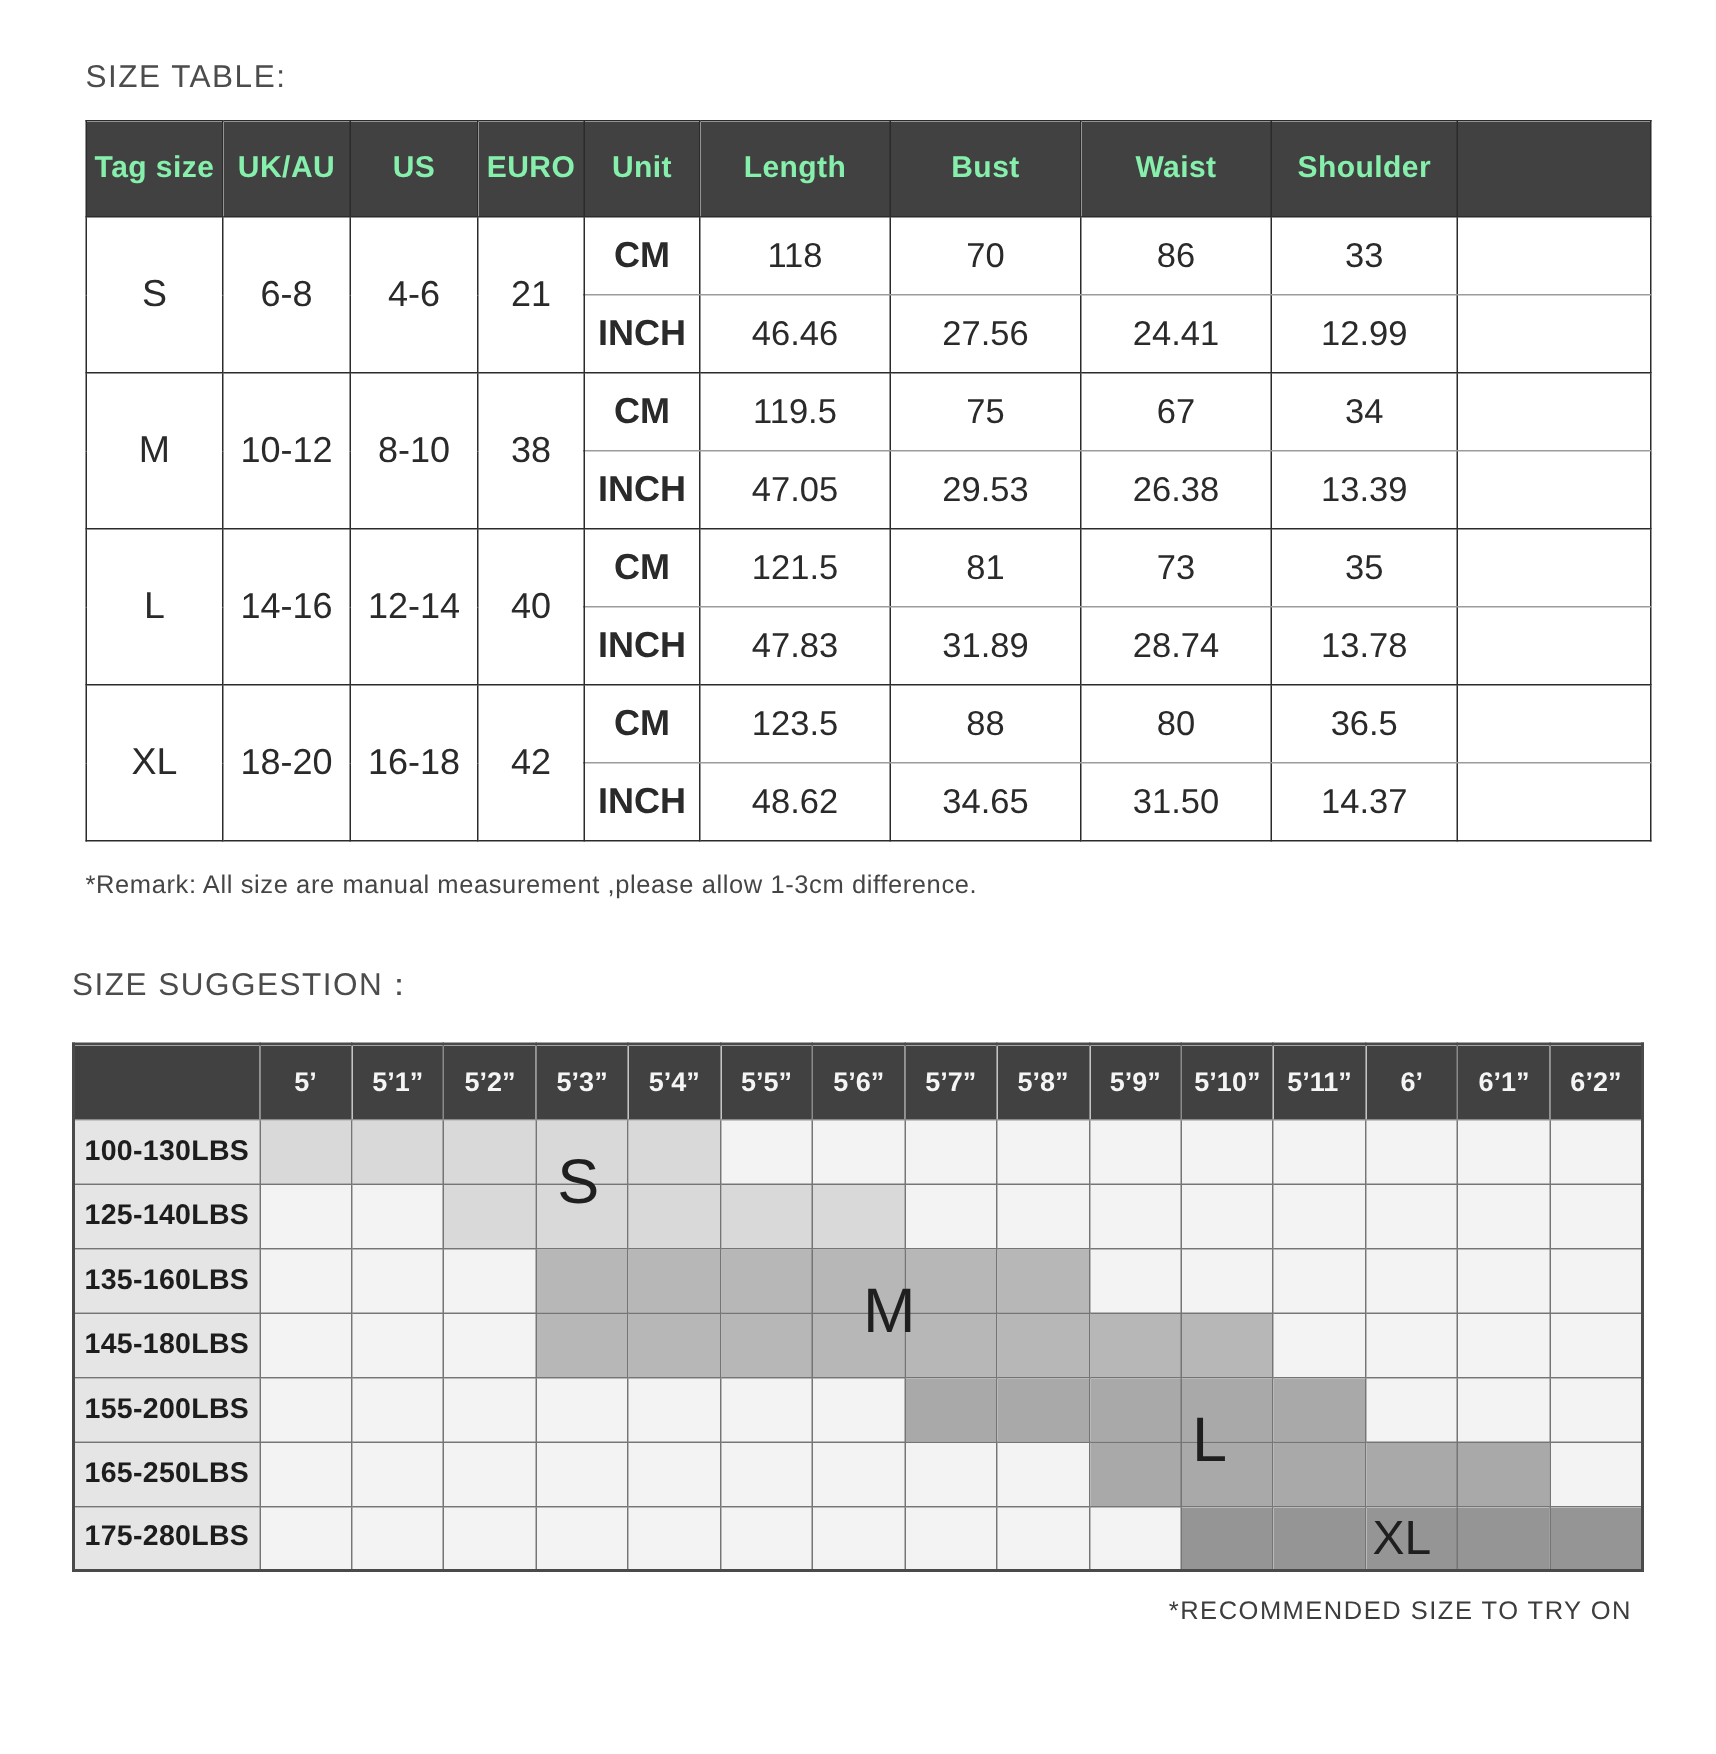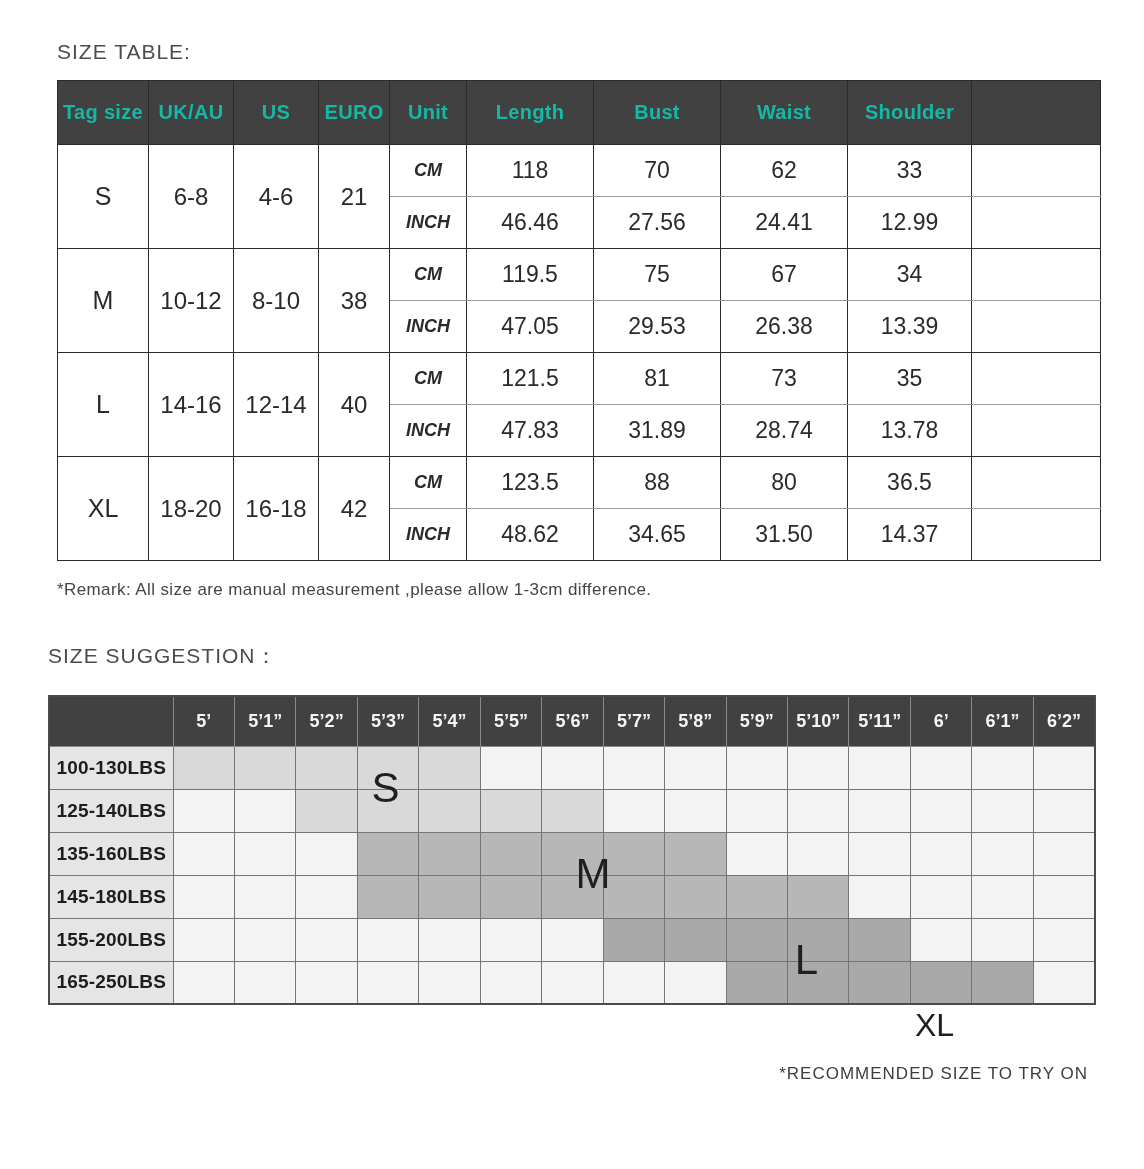--- a/index.html
+++ b/index.html
@@ -18,27 +18,27 @@
   
   #size-table {
     position:absolute; left:57px; top:80px; width:1043px;
     border-collapse:collapse; table-layout:fixed;
   }
   #size-table th, #size-table td {
     border:1px solid #2b2b2b; text-align:center; vertical-align:middle;
     overflow:hidden; white-space:nowrap;
   }
   #size-table thead th {
-    background:#414141; color:#14b8a6; font-size:20px; font-weight:600;
+    background:#414141; color:#86efac; font-size:20px; font-weight:600;
     height:64px; letter-spacing:0.3px;
   }
   #size-table tbody td { height:52px; font-size:23px; color:#2a2a2a; }
   #size-table td.tag   { font-size:25px; }
   #size-table td.sizes { font-size:24px; }
-  #size-table td.unit  { font-size:18px; font-weight:600;font-style:italic; }
+  #size-table td.unit  { font-size:24px; font-weight:600; }
   
   #size-table tr.row-cm td.sub { border-bottom-color:#9c9c9c; }
 
   .remark {
     position:absolute; left:57px; top:580px; width:1043px;
     font-size:17px; color:#454545; letter-spacing:0.4px;
   }
 
   
   #suggestion-wrap { position:absolute; left:48px; top:695px; width:1048px; }
@@ -105,21 +105,21 @@
   </thead>
   <tbody>
       <tr class="row-cm">
         <td class="tag" rowspan="2">S</td>
         <td class="sizes" rowspan="2">6-8</td>
         <td class="sizes" rowspan="2">4-6</td>
         <td class="sizes" rowspan="2">21</td>
         <td class="unit sub">CM</td>
         <td class="sub">118</td>
         <td class="sub">70</td>
-        <td class="sub">62</td>
+        <td class="sub">86</td>
         <td class="sub">33</td>
         <td class="sub"></td>
       </tr>
       <tr class="row-inch">
         <td class="unit">INCH</td>
         <td>46.46</td>
         <td>27.56</td>
         <td>24.41</td>
         <td>12.99</td>
         <td></td>
@@ -315,20 +315,38 @@
           <td></td>
           <td></td>
           <td></td>
           <td style="background: rgb(169, 169, 169);"></td>
           <td style="background: rgb(169, 169, 169);"></td>
           <td style="background: rgb(169, 169, 169);"></td>
           <td style="background: rgb(169, 169, 169);"></td>
           <td style="background: rgb(169, 169, 169);"></td>
           <td></td>
         </tr>
+        <tr>
+          <th>175-280LBS</th>
+          <td></td>
+          <td></td>
+          <td></td>
+          <td></td>
+          <td></td>
+          <td></td>
+          <td></td>
+          <td></td>
+          <td></td>
+          <td></td>
+          <td style="background: rgb(149, 149, 149);"></td>
+          <td style="background: rgb(149, 149, 149);"></td>
+          <td style="background: rgb(149, 149, 149);"></td>
+          <td style="background: rgb(149, 149, 149);"></td>
+          <td style="background: rgb(149, 149, 149);"></td>
+        </tr>
       </tbody>
   </table>
   <div id="labels-overlay">
       <div class="region-label" style="left: 337.5px; top: 93px;">S</div>
       <div class="region-label" style="left: 544.9px; top: 179px;">M</div>
       <div class="region-label" style="left: 758.4px; top: 265px;">L</div>
       <div class="region-label small" style="left: 886.5px; top: 329.5px;">XL</div>
     </div>
 </div>
 

